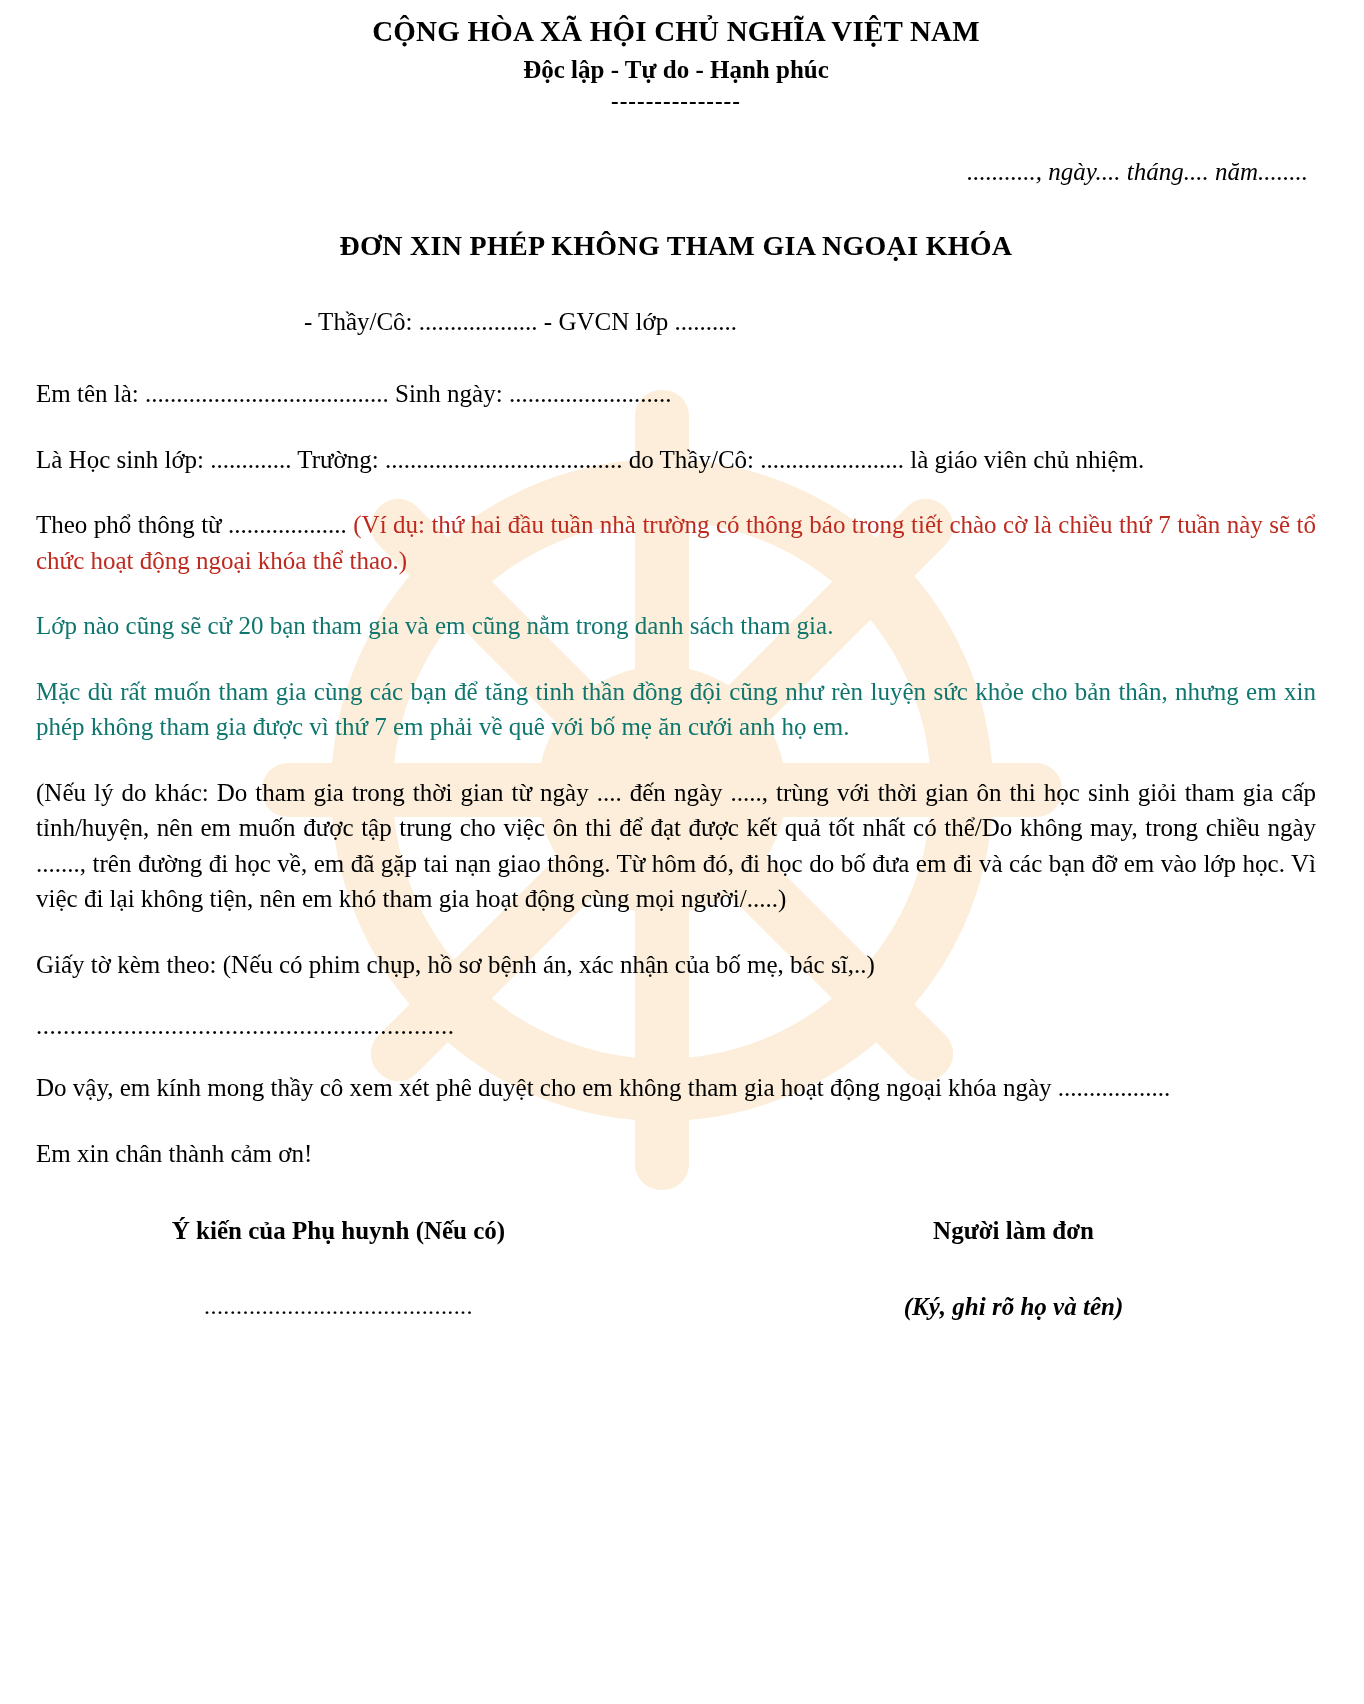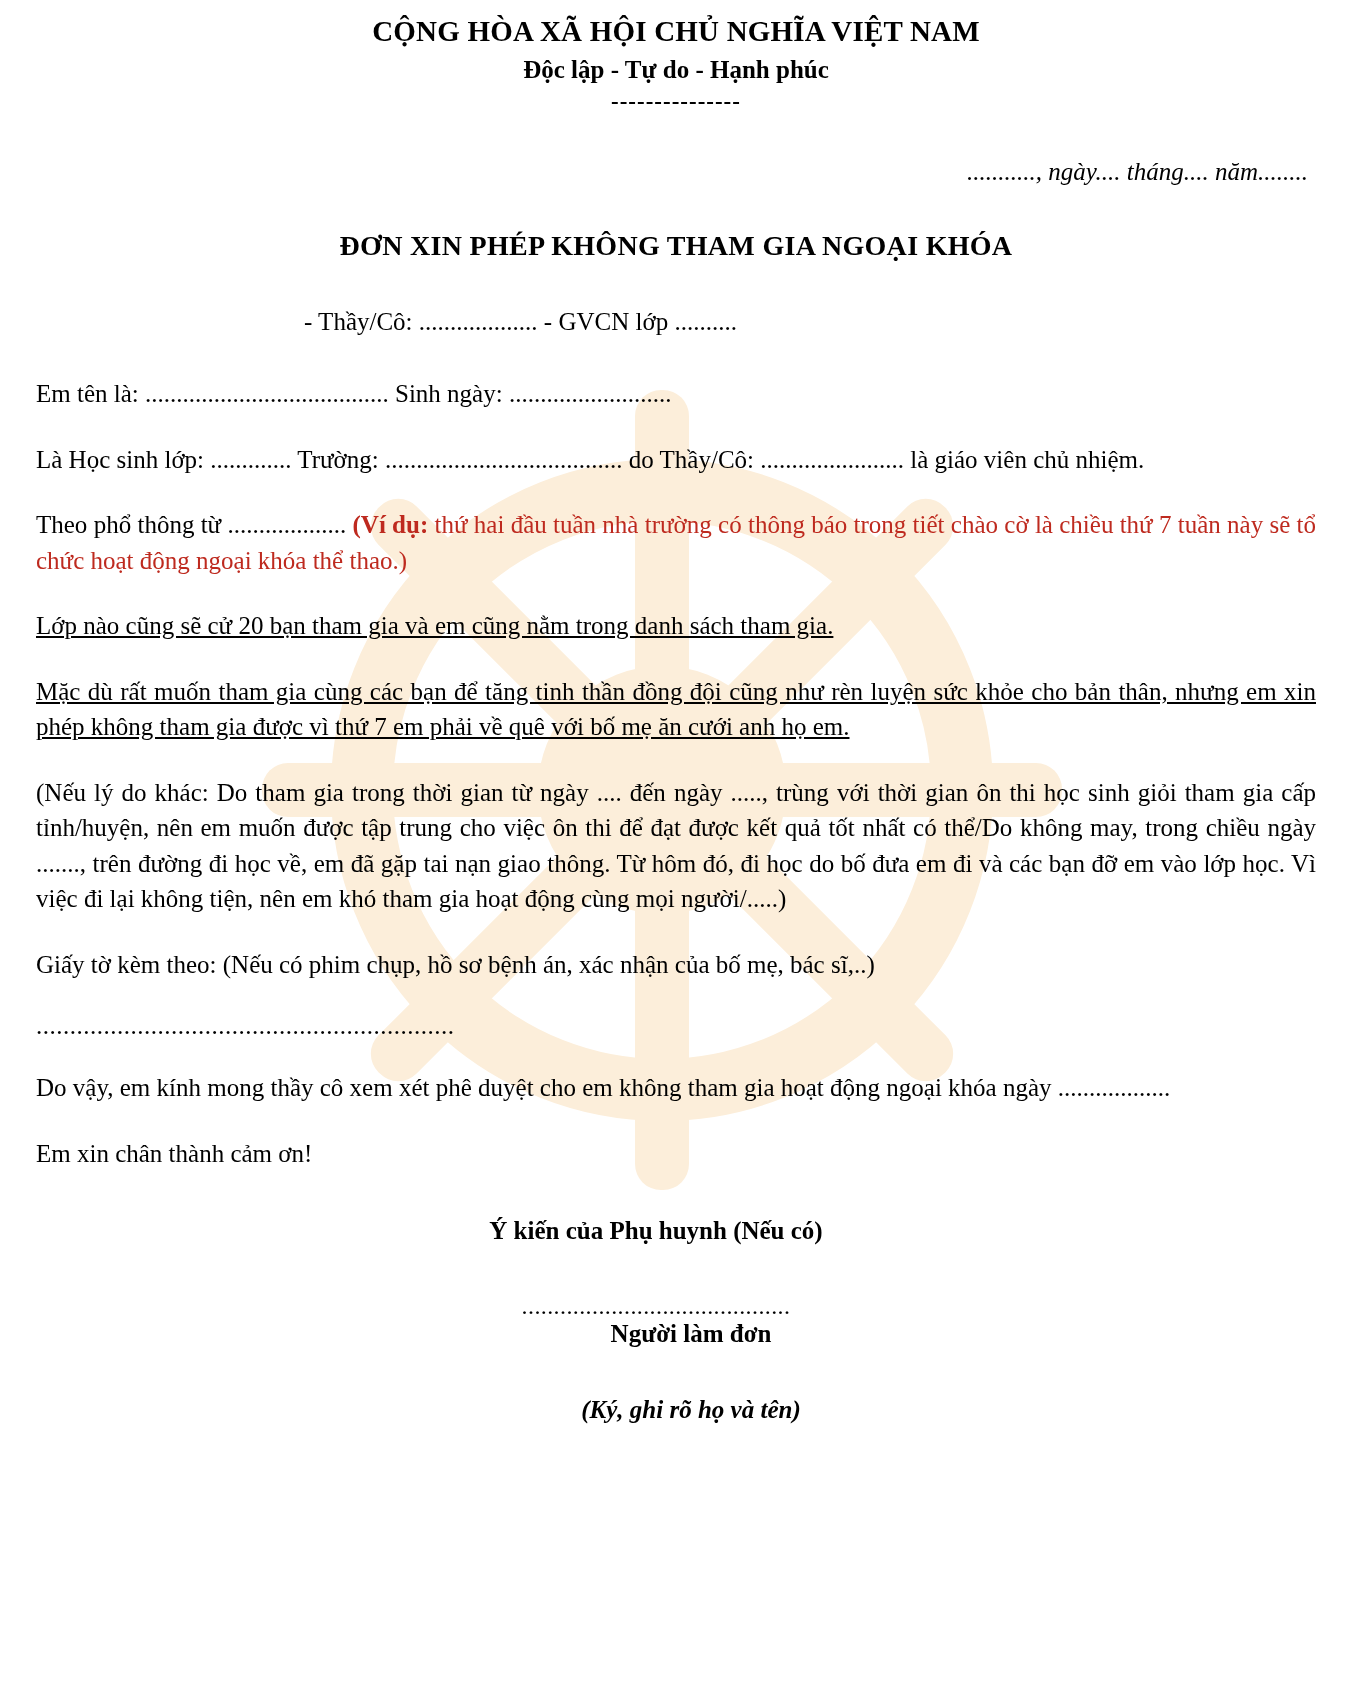--- a/index.html
+++ b/index.html
@@ -90,35 +90,34 @@
   .recipients b { font-weight: bold; }
 
   p.body {
     font-size: 25px;
     line-height: 1.42;
     margin: 30px 0 0 0;
     text-align: justify;
     text-justify: inter-word;
   }
   p.body.first { margin-top: 36px; }
-  p.red { color: #000000; text-decoration: underline; }
-  p.red b, .red-b { font-weight: bold; color: #be2a1f; }
+  p.red { color: #0f766e; }
+  p.red b, .red-b { font-weight: normal; color: #be2a1f; }
 
   .dotted-line {
     font-size: 25px;
     margin-top: 30px;
     letter-spacing: .5px;
   }
 
   
   .sign-wrap {
     margin-top: 46px;
     display: flex;
     width: 100%;
-    flex-direction: column;
   }
   .sign-col {
     flex: 1 1 50%;
     text-align: center;
   }
   .sign-col.left  { padding-right: 40px; }
   .sign-col.right { padding-left: 30px; }
   .sign-title {
     font-weight: bold;
     font-size: 25px;

